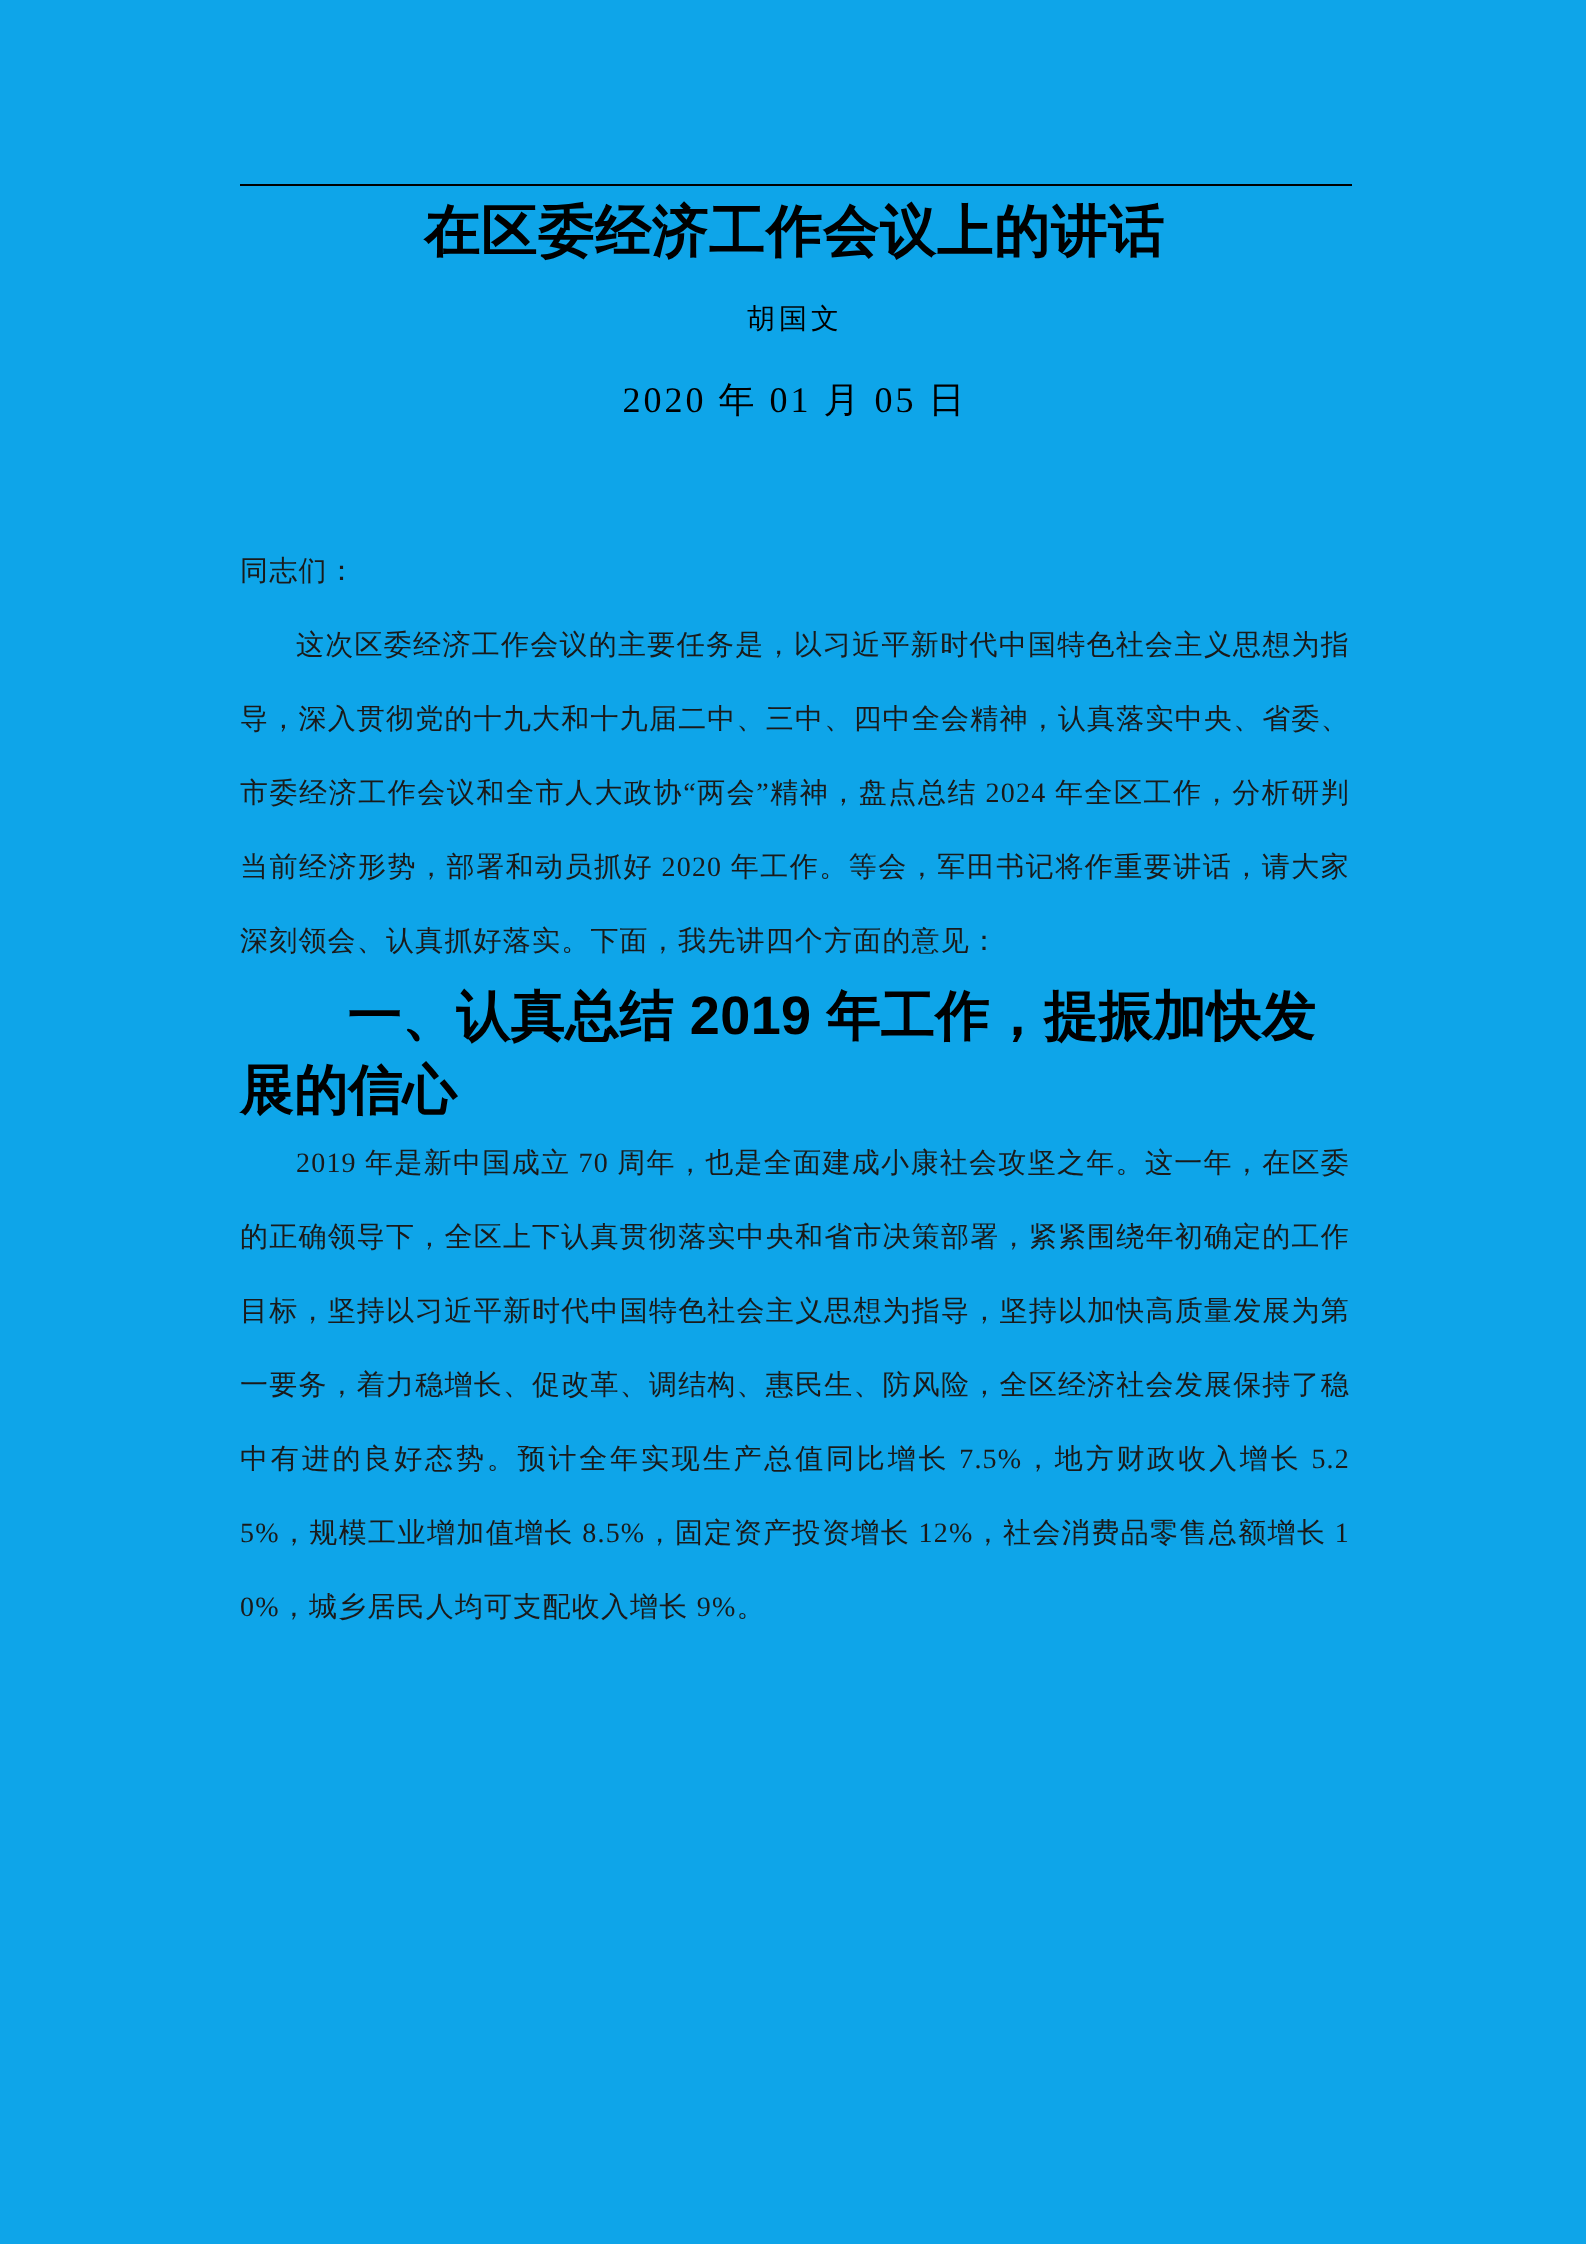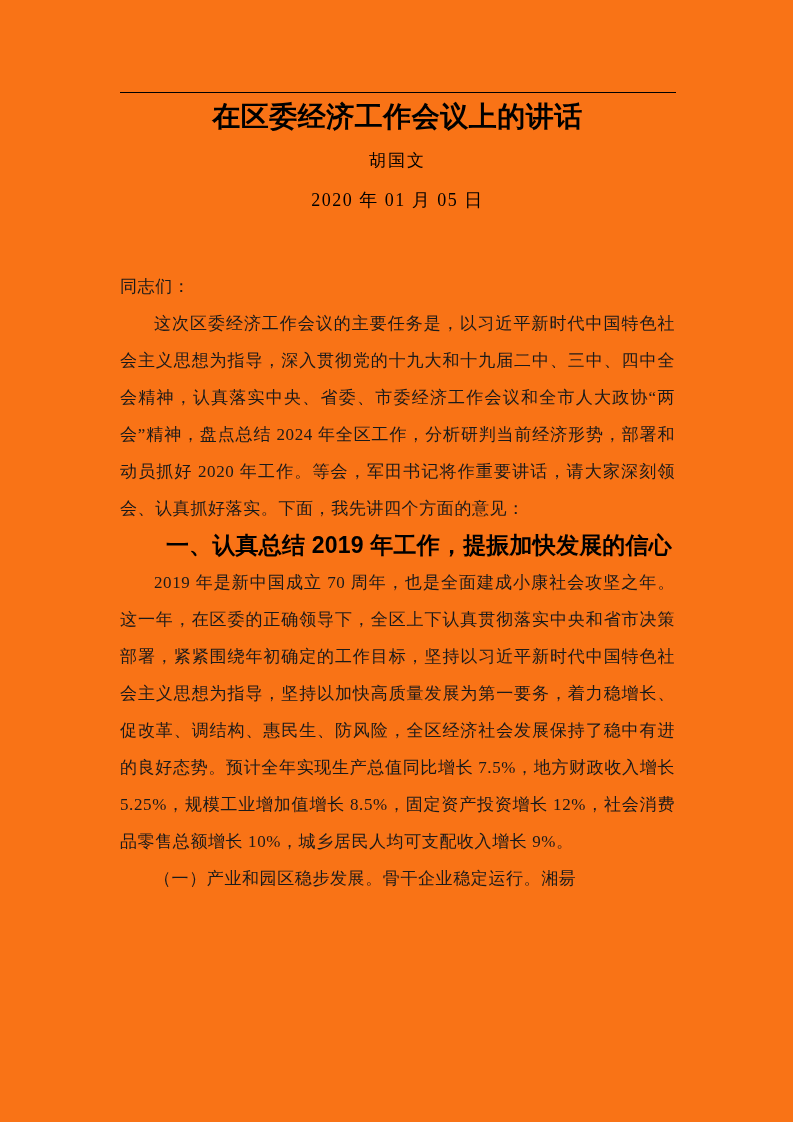--- a/index.html
+++ b/index.html
@@ -13,21 +13,21 @@
     font-family: "Liberation Serif", "DejaVu Serif", serif;
     color: #000000;
     -webkit-font-smoothing: antialiased;
   }
 
   .page {
     position: relative;
     width: 793px;
     height: 1122px;
     margin: 0 auto;
-    background: #f97316;
+    background: #0ea5e9;
     overflow: hidden;
     box-sizing: border-box;
   }
 
   
   .header-rule {
     position: absolute;
     left: 120px;
     top: 92px;
     width: 556px;
@@ -50,21 +50,21 @@
     font-size: 28px;
     line-height: 36px;
     letter-spacing: 0.5px;
     margin: 0;
     white-space: nowrap;
   }
 
   .doc-author {
     font-family: "Liberation Serif", "DejaVu Serif", serif;
     font-weight: 400;
-    font-size: 17px;
+    font-size: 14px;
     line-height: 24px;
     letter-spacing: 2px;
     margin: 14px 0 0 0;
   }
 
   .doc-date {
     font-family: "Liberation Serif", "DejaVu Serif", serif;
     font-weight: 400;
     font-size: 18px;
     line-height: 26px;
@@ -75,40 +75,40 @@
   
   .body-block {
     position: absolute;
     left: 120px;
     top: 268px;
     width: 555px;
   }
 
   p.para {
     font-family: "Liberation Serif", "DejaVu Serif", serif;
-    font-size: 17px;
+    font-size: 14px;
     line-height: 37px;
     letter-spacing: 0.6px;
     text-align: justify;
     text-justify: inter-character;
     text-align-last: left;
     margin: 0;
     padding: 0;
     word-break: break-all;
     color: #1a1a1a;
   }
 
   p.para.indent {
     text-indent: 2em;
   }
 
   p.section-heading {
     font-family: "Liberation Sans", "DejaVu Sans", sans-serif;
     font-weight: 700;
-    font-size: 23px;
+    font-size: 27px;
     line-height: 37px;
     letter-spacing: 0.2px;
     text-indent: 2em;
     text-align: left;
     margin: 0;
     padding: 0;
     color: #000000;
   }
 </style>
 </head>
@@ -127,17 +127,16 @@
   <div class="body-block">
 
     <p class="para">同志们：</p>
 
     <p class="para indent">这次区委经济工作会议的主要任务是，以习近平新时代中国特色社会主义思想为指导，深入贯彻党的十九大和十九届二中、三中、四中全会精神，认真落实中央、省委、市委经济工作会议和全市人大政协“两会”精神，盘点总结 2024 年全区工作，分析研判当前经济形势，部署和动员抓好 2020 年工作。等会，军田书记将作重要讲话，请大家深刻领会、认真抓好落实。下面，我先讲四个方面的意见：</p>
 
     <p class="section-heading">一、认真总结 2019 年工作，提振加快发展的信心</p>
 
     <p class="para indent">2019 年是新中国成立 70 周年，也是全面建成小康社会攻坚之年。这一年，在区委的正确领导下，全区上下认真贯彻落实中央和省市决策部署，紧紧围绕年初确定的工作目标，坚持以习近平新时代中国特色社会主义思想为指导，坚持以加快高质量发展为第一要务，着力稳增长、促改革、调结构、惠民生、防风险，全区经济社会发展保持了稳中有进的良好态势。预计全年实现生产总值同比增长 7.5%，地方财政收入增长 5.25%，规模工业增加值增长 8.5%，固定资产投资增长 12%，社会消费品零售总额增长 10%，城乡居民人均可支配收入增长 9%。</p>
 
-    <p class="para indent">（一）产业和园区稳步发展。骨干企业稳定运行。湘昜</p>
 
   </div>
 
 </div>
 
 </body></html>

